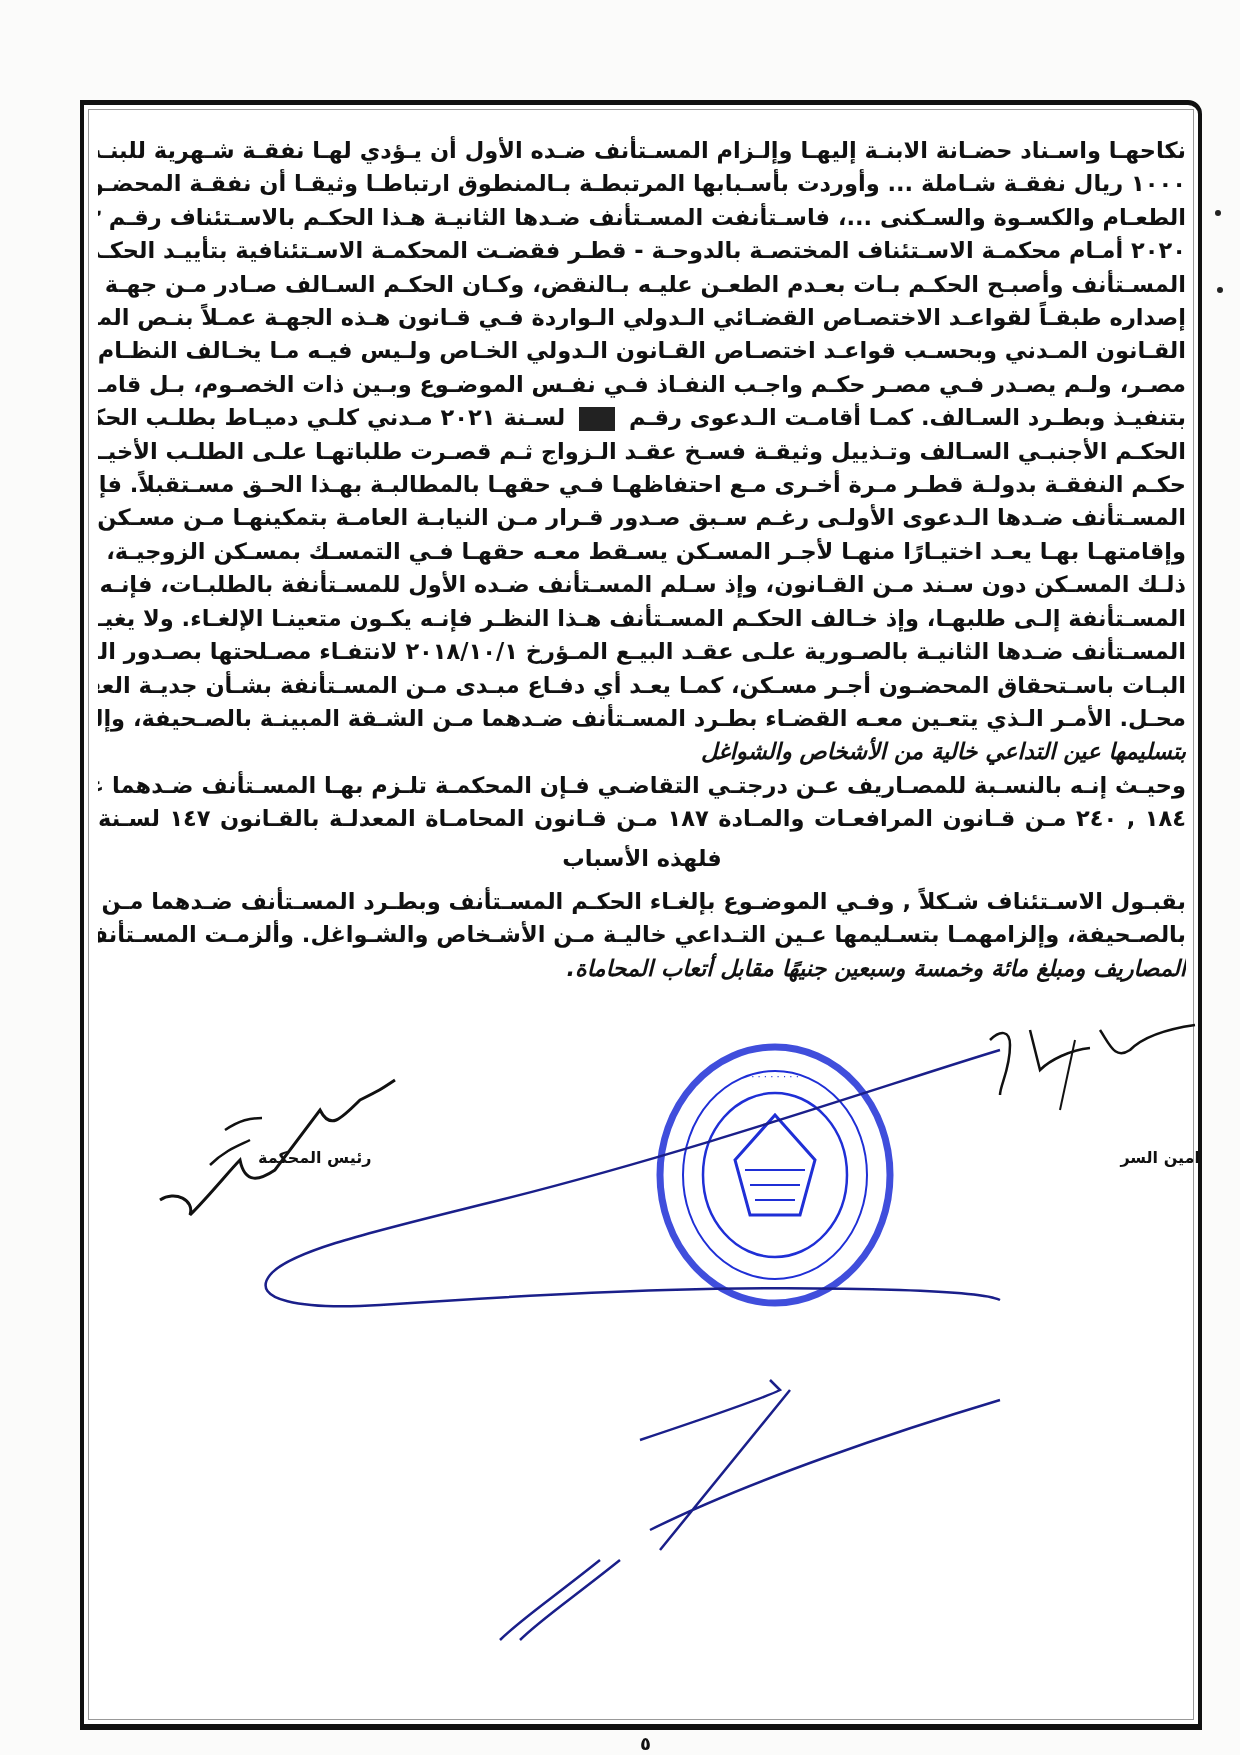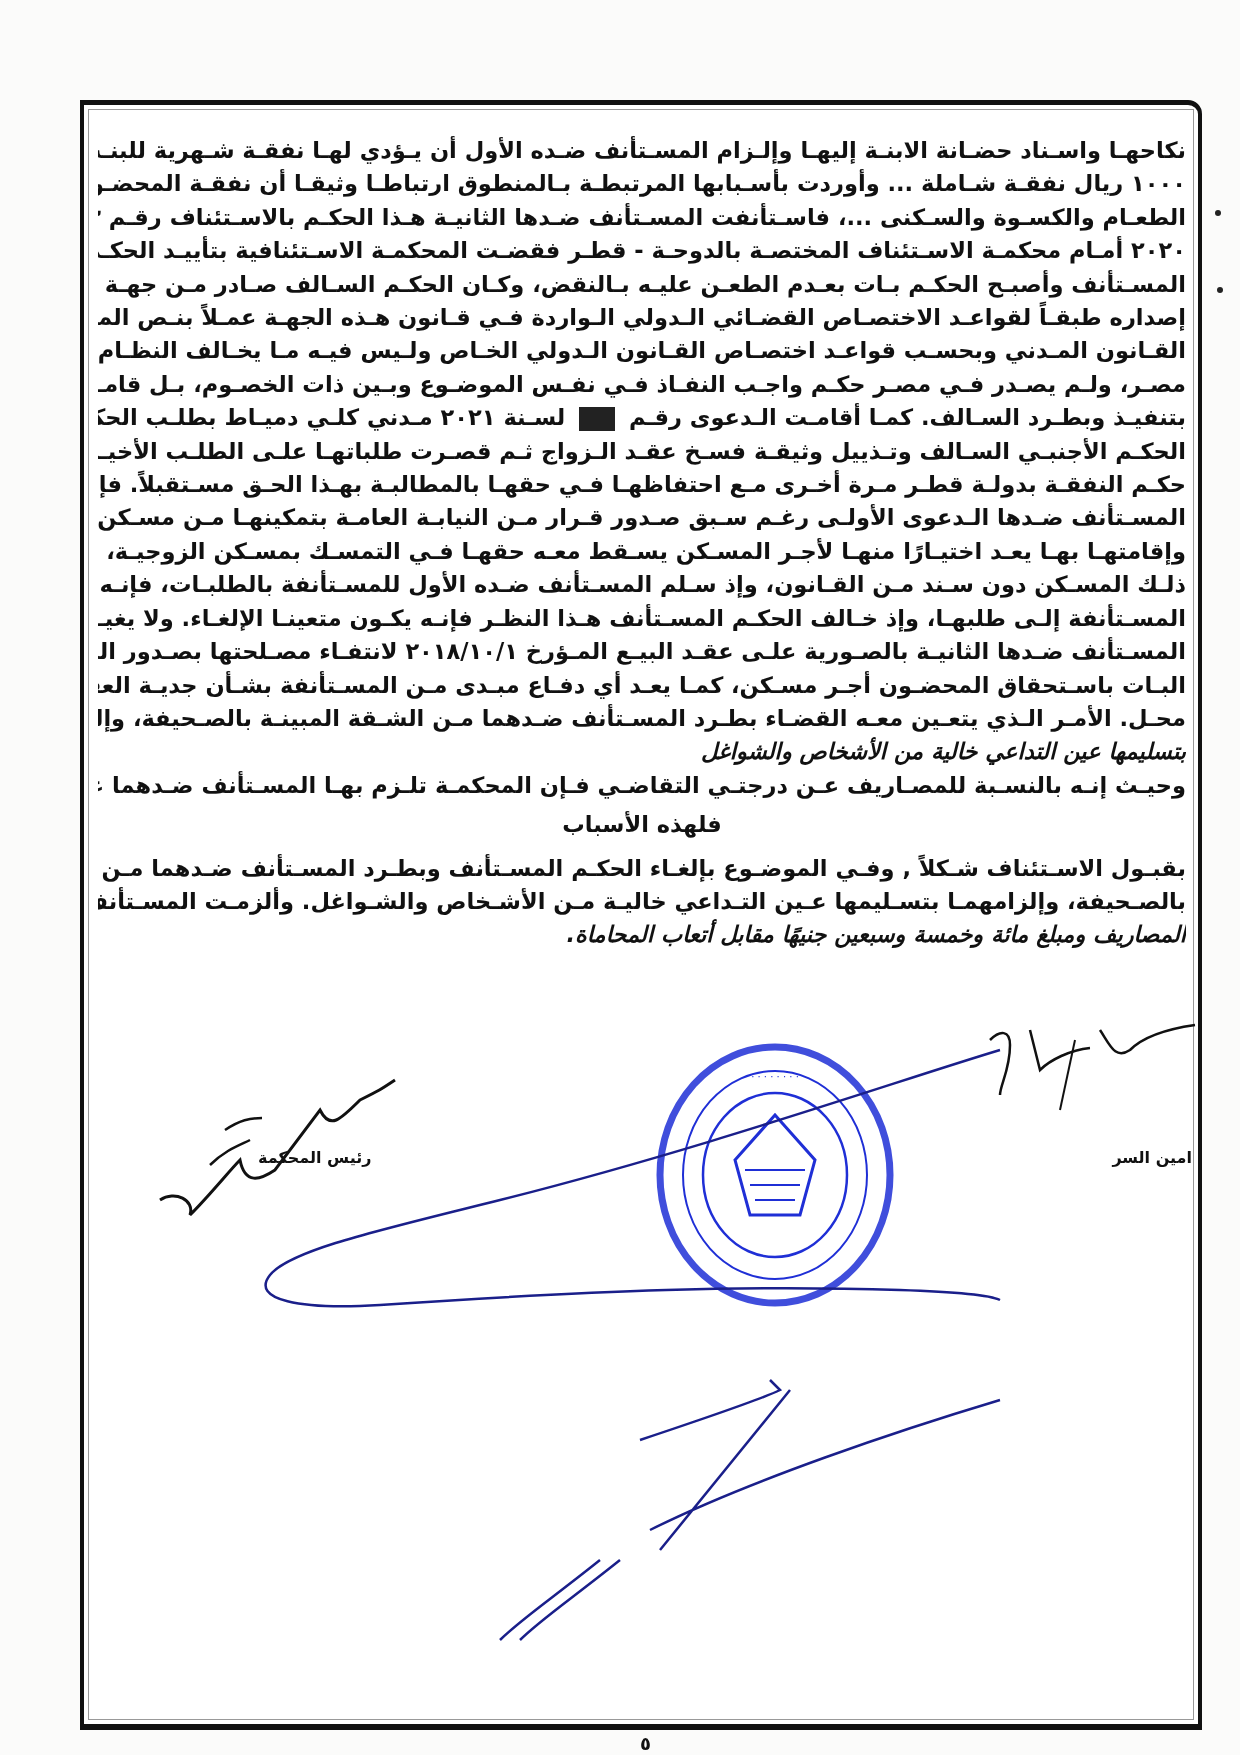--- a/index.html
+++ b/index.html
@@ -64,29 +64,30 @@
   <span class="line">حكـم النفقـة بدولـة قطـر مـرة أخـرى مـع احتفاظهـا فـي حقهـا بالمطالبـة بهـذا الحـق مسـتقبلاً. فإنـه بإقامـة</span>
   <span class="line">المسـتأنف ضـدها الـدعوى الأولـى رغـم سـبق صـدور قـرار مـن النيابـة العامـة بتمكينهـا مـن مسـكن الزوجيـة</span>
   <span class="line">وإقامتهـا بهـا يعـد اختيـارًا منهـا لأجـر المسـكن يسـقط معـه حقهـا فـي التمسـك بمسـكن الزوجيـة، وتكـون يـدها علـى</span>
   <span class="line">ذلـك المسـكن دون سـند مـن القـانون، وإذ سـلم المسـتأنف ضـده الأول للمسـتأنفة بالطلبـات، فإنـه يتعـين إجابـة</span>
   <span class="line">المسـتأنفة إلـى طلبهـا، وإذ خـالف الحكـم المسـتأنف هـذا النظـر فإنـه يكـون متعينـا الإلغـاء. ولا يغيـر مـن ذلـك طعـن</span>
   <span class="line">المسـتأنف ضـدها الثانيـة بالصـورية علـى عقـد البيـع المـؤرخ ٢٠١٨/١٠/١ لانتفـاء مصـلحتها بصـدور الحكـم</span>
   <span class="line">البـات باسـتحقاق المحضـون أجـر مسـكن، كمـا يعـد أي دفـاع مبـدى مـن المسـتأنفة بشـأن جديـة العقـد علـى غيـر</span>
   <span class="line">محـل. الأمـر الـذي يتعـين معـه القضـاء بطـرد المسـتأنف ضـدهما مـن الشـقة المبينـة بالصـحيفة، وإلزامهمـا</span>
   <span class="line last">بتسليمها عين التداعي خالية من الأشخاص والشواغل</span>
   <span class="line">وحيـث إنـه بالنسـبة للمصـاريف عـن درجتـي التقاضـي فـإن المحكمـة تلـزم بهـا المسـتأنف ضـدهما عمـلا بالمـادتين</span>
+  <span class="line">١٨٤ , ٢٤٠ مـن قـانون المرافعـات والمـادة ١٨٧ مـن قـانون المحامـاة المعدلـة بالقـانون ١٤٧ لسـنة</span>
 
   <span class="line heading-center">فلهذه الأسباب</span>
 
   <span class="line">بقبـول الاسـتئناف شـكلاً , وفـي الموضـوع بإلغـاء الحكـم المسـتأنف وبطـرد المسـتأنف ضـدهما مـن الشـقة المبينـة</span>
   <span class="line">بالصـحيفة، وإلزامهمـا بتسـليمها عـين التـداعي خاليـة مـن الأشـخاص والشـواغل. وألزمـت المسـتأنف ضـدهما</span>
   <span class="line last">المصاريف ومبلغ مائة وخمسة وسبعين جنيهًا مقابل أتعاب المحاماة.</span>
 </div>
 
-<div class="sig-label" style="right:48px;top:1148px;">امين السر</div>
+<div class="sig-label" style="right:40px;top:1148px;">امين السر</div>
 <div class="sig-label" style="left:258px;top:1148px;">رئيس المحكمة</div>
 
 <svg class="stamp" style="left:640px;top:1030px;" width="270" height="290" viewBox="0 0 270 290">
   <ellipse cx="135" cy="145" rx="115" ry="128" fill="none" stroke="#1f2fd6" stroke-width="7" opacity="0.85"></ellipse>
   <ellipse cx="135" cy="145" rx="92" ry="104" fill="none" stroke="#1f2fd6" stroke-width="2"></ellipse>
   <ellipse cx="135" cy="145" rx="72" ry="82" fill="none" stroke="#1f2fd6" stroke-width="2.5"></ellipse>
   <path d="M95 130 L135 85 L175 130 L160 185 L110 185 Z" fill="none" stroke="#1f2fd6" stroke-width="3"></path>
   <path d="M105 140 L165 140 M110 155 L160 155 M115 170 L155 170" stroke="#1f2fd6" stroke-width="2"></path>
   <text x="135" y="50" text-anchor="middle" font-size="10" fill="#1f2fd6" font-family="DejaVu Sans, sans-serif">· · · · · · · ·</text>
 </svg>

